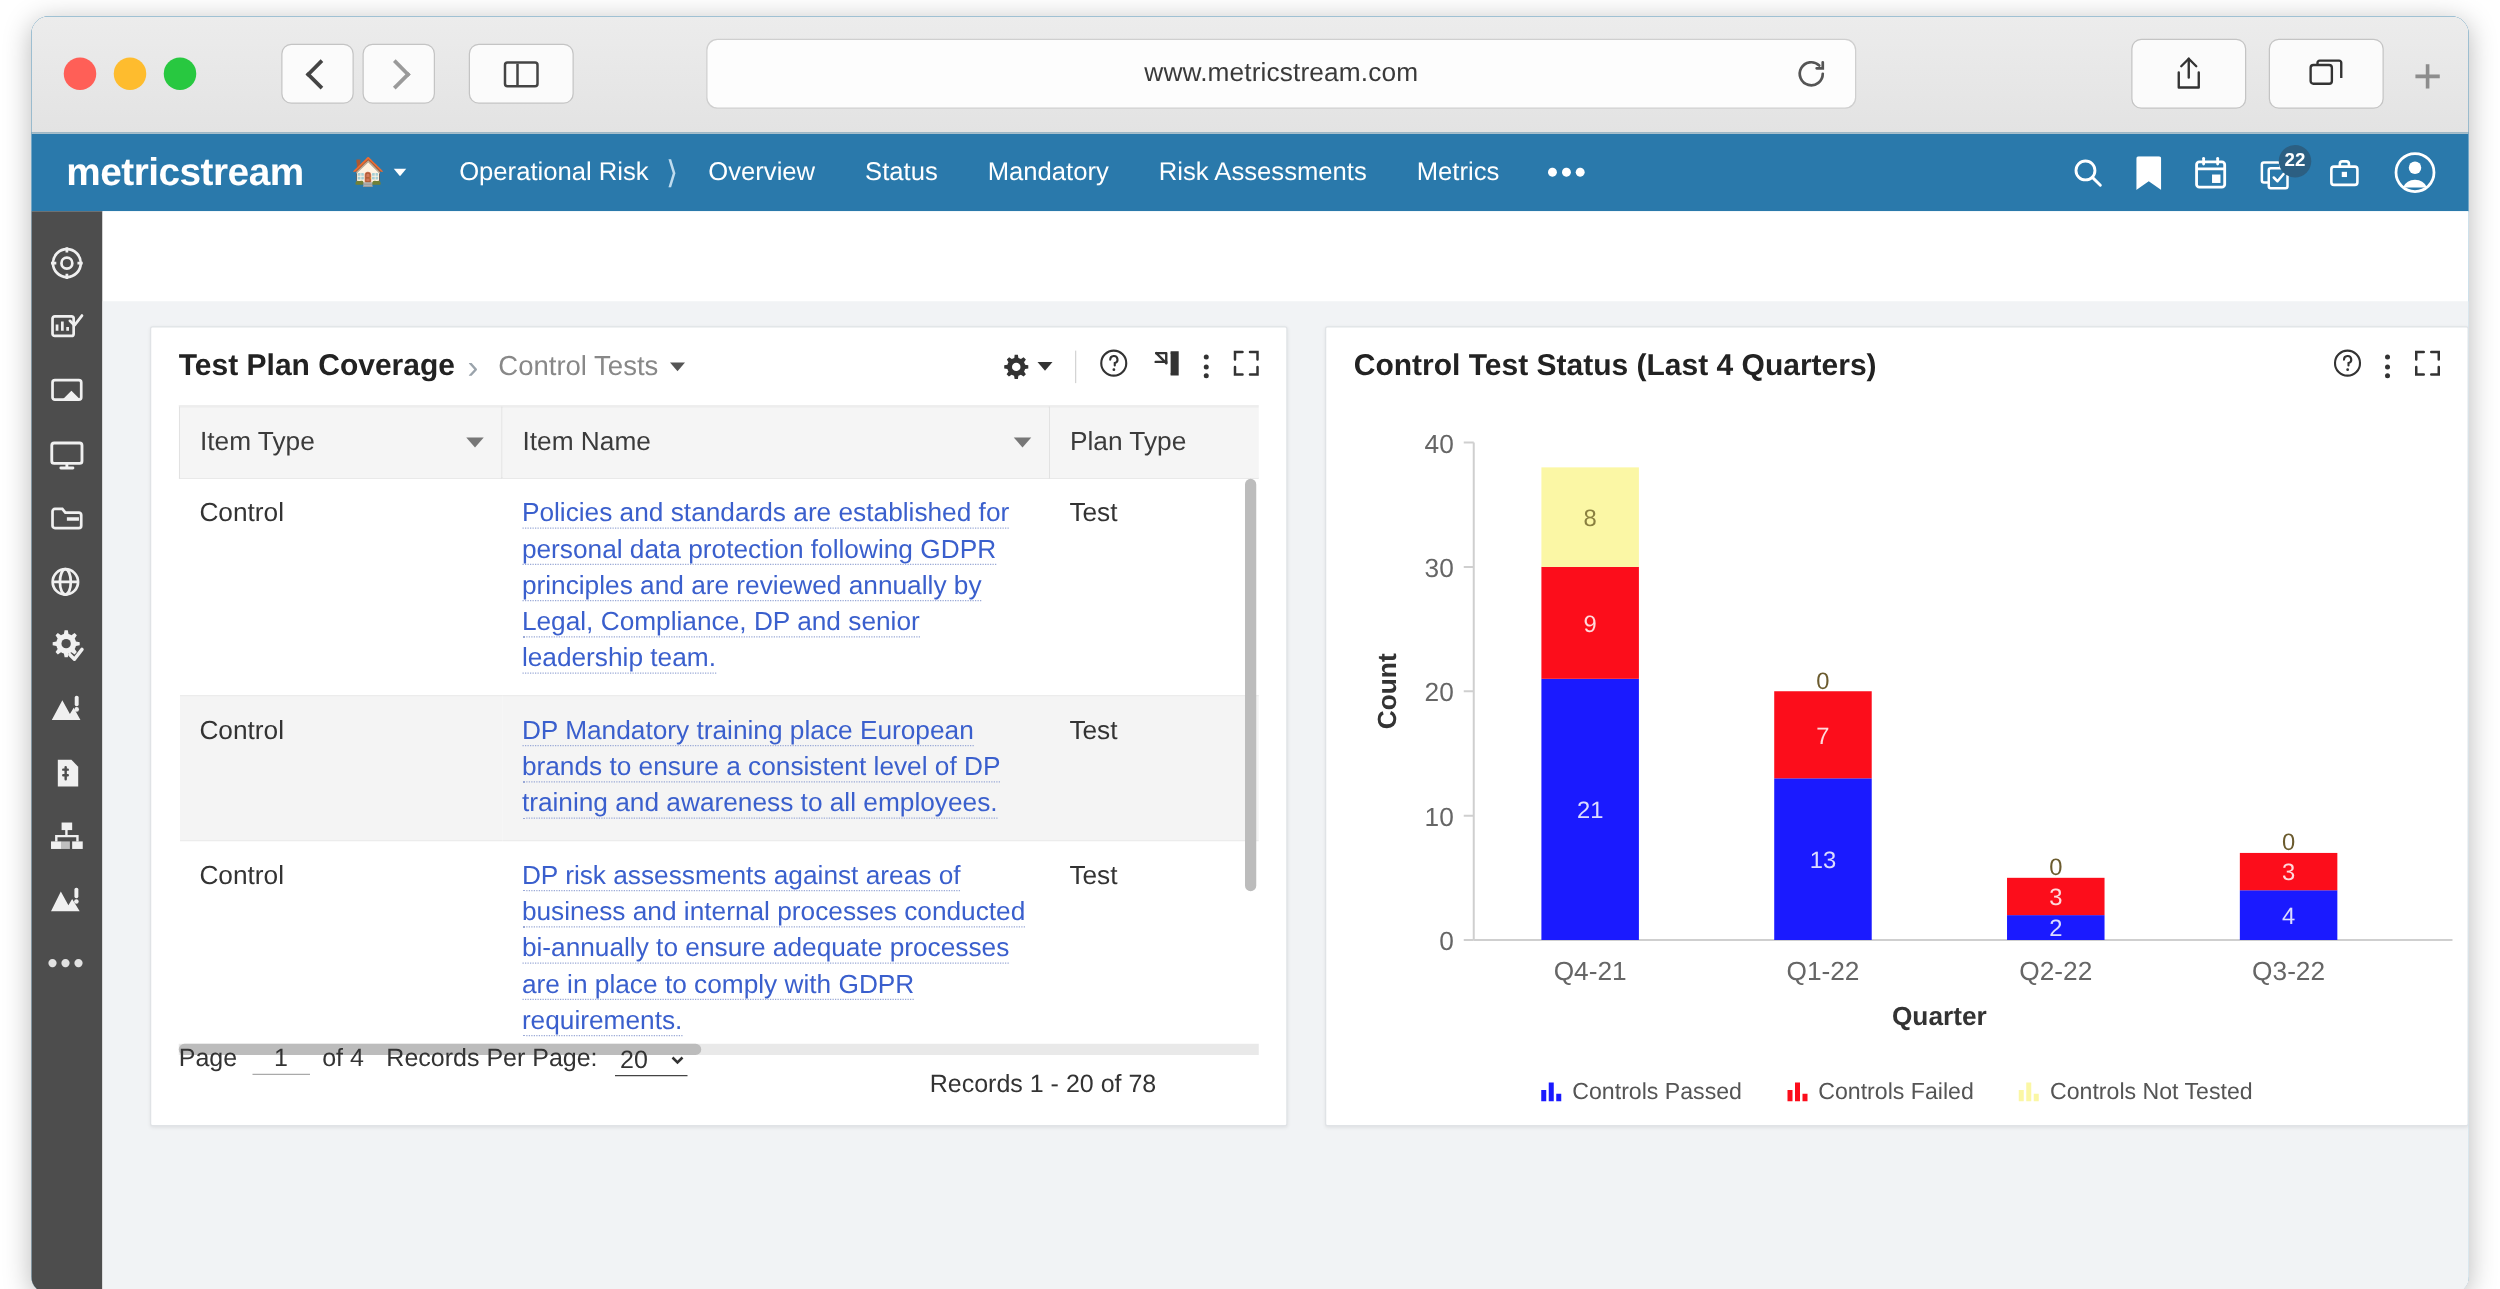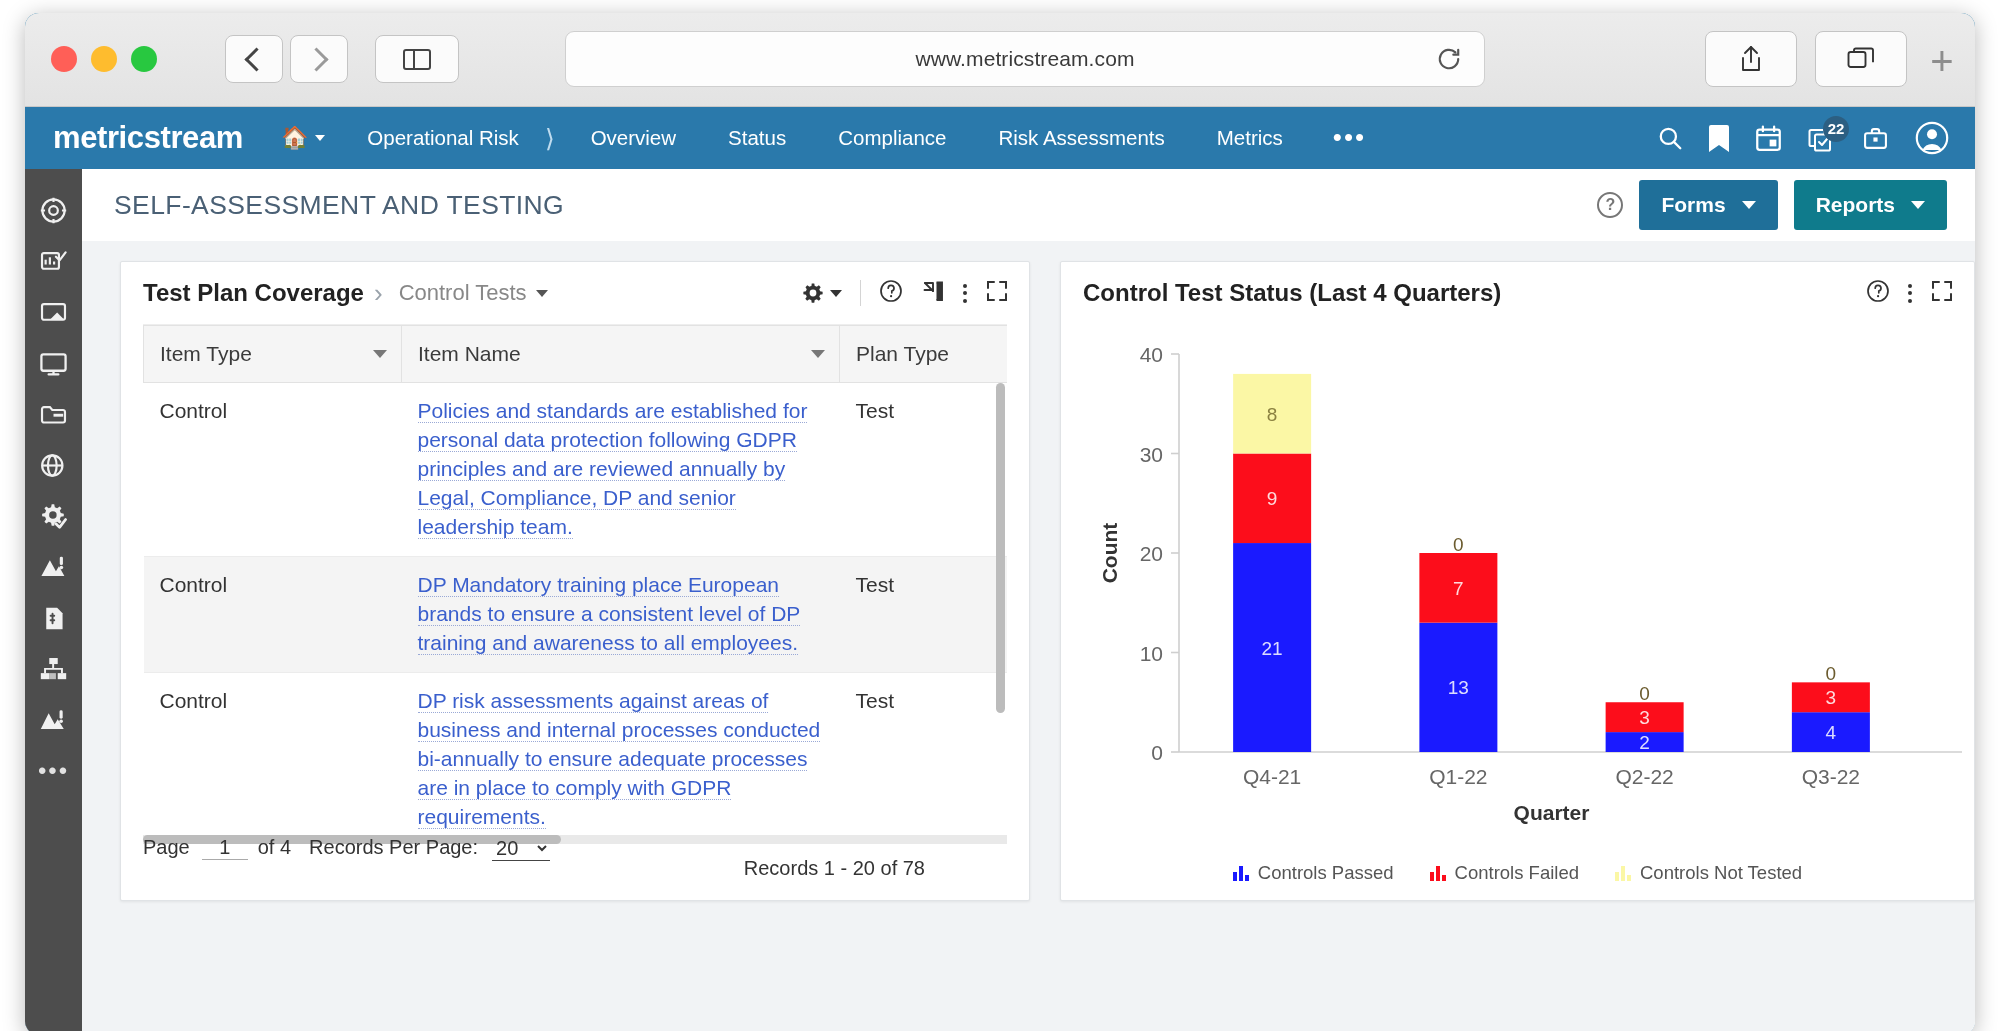--- a/index.html
+++ b/index.html
@@ -83,21 +83,21 @@
     position: relative;
     height: 62px;
     background: #2a79ab;
     display: flex; align-items: center;
   }
   #brand { margin-left: 28px; font-size: 31px; font-weight: 700; color: #ffffff; letter-spacing: -.4px; }
   #nav-home { margin-left: 38px; display: flex; align-items: center; gap: 7px; color: #fff; }
   .home-glyph { font-size: 22px; }
   .caret-down { width: 0; height: 0; border-left: 5px solid transparent; border-right: 5px solid transparent; border-top: 6px solid #fff; }
 
-  #nav-items { display: flex; align-items: center; margin-left: 22px; gap: 12px; text-align: center; }
+  #nav-items { display: flex; align-items: center; margin-left: 22px; gap: 0; text-align: center; }
   .nav-link { color: #ffffff; font-size: 20.5px; padding: 0 20px; white-space: nowrap; }
   .nav-link.breadcrumb-first { padding-right: 10px; }
   .bc-sep { color: #bfdcef; font-size: 25px; font-weight: 300; padding: 0 4px; }
   .nav-more { color: #fff; font-size: 26px; letter-spacing: 2px; padding: 0 18px; line-height: .6; }
 
   #nav-right { position: absolute; right: 26px; top: 0; height: 62px; display: flex; align-items: center; gap: 26px; }
   .nav-icon { color: #fff; display: flex; align-items: center; justify-content: center; position: relative; }
   .badge {
     position: absolute; right: -13px; top: -9px;
     background: #2c5f82; color: #fff;
@@ -250,21 +250,21 @@
       <div id="nav-home">
         <span class="home-glyph">🏠</span>
         <span class="caret-down"></span>
       </div>
 
       <div id="nav-items">
         <span class="nav-link breadcrumb-first">Operational Risk</span>
         <span class="bc-sep">⟩</span>
         <span class="nav-link">Overview</span>
         <span class="nav-link">Status</span>
-        <span class="nav-link">Compliance</span>
+        <span class="nav-link">Mandatory</span>
         <span class="nav-link">Risk Assessments</span>
         <span class="nav-link">Metrics</span>
         <span class="nav-more">•••</span>
       </div>
 
       <div id="nav-right">
         <span class="nav-icon">
           <svg width="26" height="26" viewBox="0 0 24 24" fill="none" stroke="#fff" stroke-width="2.1" stroke-linecap="round">
             <circle cx="10.5" cy="10.5" r="7"></circle>
               <line x1="15.6" y1="15.6" x2="21.5" y2="21.5"></line>
@@ -391,34 +391,20 @@
             <circle cx="18.3" cy="12.6" r="1.5"></circle>
         </svg>
       </div>
       <div class="rail-item">
         <span class="rail-dots">•••</span>
       </div>
     </div>
 
     <div id="content">
 
-      <div id="page-header">
-        <div id="page-title">SELF-ASSESSMENT AND TESTING</div>
-        <div id="header-actions">
-          <span class="help-circle">?</span>
-          <button class="hdr-btn">
-            <span>Forms</span>
-            <span class="btn-caret"></span>
-          </button>
-          <button class="hdr-btn teal">
-            <span>Reports</span>
-            <span class="btn-caret"></span>
-          </button>
-        </div>
-      </div>
 
       <div id="dash-area">
 
         <div class="panel" id="panel-table">
           <div class="panel-head">
             <span class="panel-title">Test Plan Coverage</span>
             <span class="panel-sep">›</span>
             <span class="panel-sub">Control Tests</span>
             <span class="sub-caret"></span>
             <div class="panel-tools">

